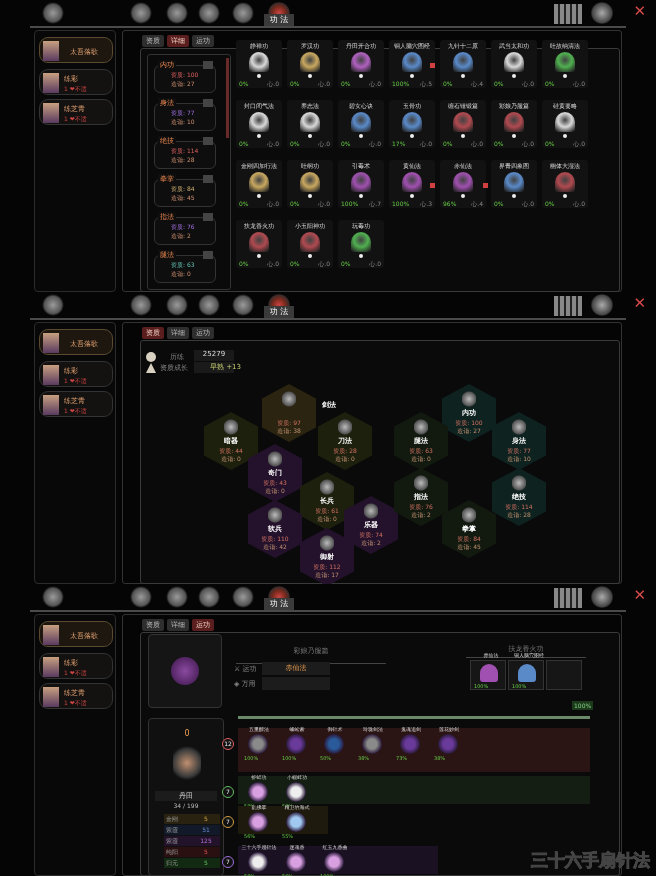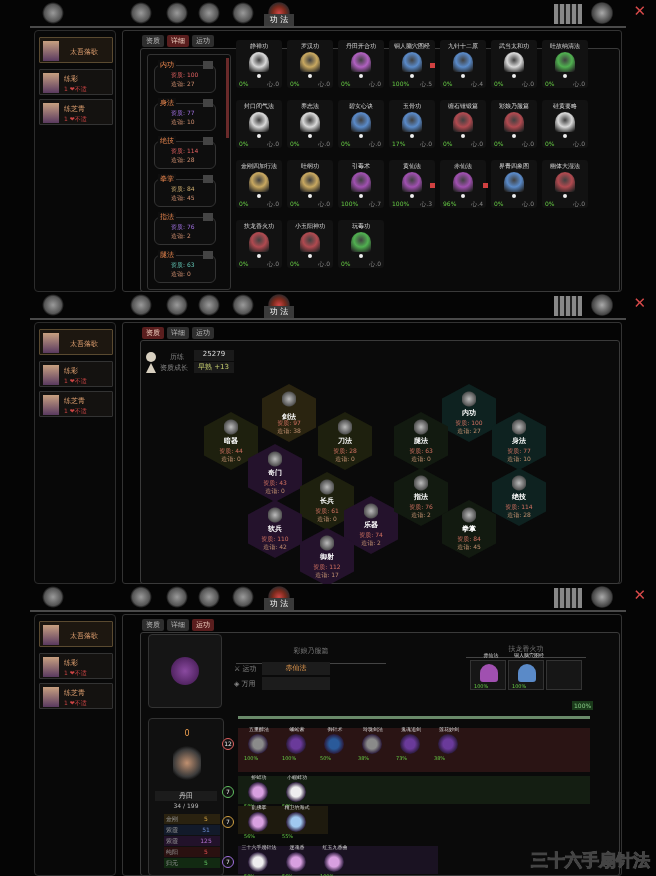--- a/index.html
+++ b/index.html
@@ -7,21 +7,21 @@
 .panel{position:absolute;left:0;width:656px;height:292px;background:#050505;overflow:hidden}
 .topbar{position:absolute;left:0;top:0;width:656px;height:26px}
 .topicon{position:absolute;top:2px;width:22px;height:22px;border-radius:4px;background:radial-gradient(circle,#9a9a9a 0%,#555 55%,#0000 70%)}
 .topicon.active{background:radial-gradient(circle,#c44 0%,#7a2a1c 40%,#3a2a2a 65%,#0000 72%)}
 .gongfa-tab{position:absolute;left:264px;top:14px;width:30px;height:12px;background:#3a3a3a;color:#fff;font-size:8px;text-align:center;line-height:12px}
 .close{position:absolute;right:10px;top:2px;color:#d84a4a;font-size:15px;font-weight:bold}
 .books{position:absolute;left:554px;top:4px;width:28px;height:20px;background:repeating-linear-gradient(90deg,#888 0 4px,#222 4px 6px)}
 .dragon{position:absolute;left:590px;top:2px;width:24px;height:22px;border-radius:50%;background:radial-gradient(circle,#aaa,#444 60%,#0000 70%)}
 .hline{position:absolute;left:30px;right:30px;top:26px;height:2px;background:#4a4a4a}
 .charcol{position:absolute;left:34px;top:30px;width:82px;height:262px;border:1px solid #2c2c2c;border-radius:4px;background:#080808}
-.char{position:absolute;left:4px;width:74px;height:26px;border:1px solid #333;border-radius:1px;background:#141210}
+.char{position:absolute;left:4px;width:74px;height:26px;border:1px solid #333;border-radius:9px;background:#141210}
 .char .av{position:absolute;left:3px;top:3px;width:16px;height:20px;background:linear-gradient(#c8a080,#5a3a60)}
 .char .nm{position:absolute;left:24px;top:4px;font-size:7px;color:#e0a070}
 .char.main{border-color:#5a4a30;background:#1d1710}
 .char.main .nm{top:9px;left:30px}
 .char .sub{position:absolute;left:24px;top:15px;font-size:6px;color:#c44}
 .mainbox{position:absolute;left:122px;top:30px;width:500px;height:262px;border:1px solid #333;border-radius:3px}
 .subtabs{position:absolute;left:142px;top:35px;height:12px;display:flex;gap:3px}
 .subtab{height:12px;padding:0 4px;background:#2e2e2e;color:#bbb;font-size:7px;line-height:12px;border-radius:2px}
 .subtab.on{background:#5a1e1e;color:#f0d0c0}
 .inner{position:absolute;left:140px;top:48px;width:480px;height:244px;border:1px solid #3a3a3a;border-radius:3px;background:#0a0a0a}
@@ -348,27 +348,27 @@
     <div class="subtab">运功</div>
   </div>
   <div class="inner"></div>
 </div>
 <div class="stats">
   <div style="position:absolute;left:0;top:0;width:10px;height:10px;border-radius:50%;background:#d8d0c0"></div>
   <div style="position:absolute;left:0;top:11px;width:10px;height:10px;background:#d8d0c0;clip-path:polygon(50% 0,100% 100%,0 100%)"></div>
   <span style="position:absolute;left:24px;top:0;color:#888;white-space:nowrap">历练</span>
   <span style="position:absolute;left:14px;top:11px;color:#888;white-space:nowrap">资质成长</span>
   <span style="position:absolute;left:48px;top:-2px;width:40px;height:11px;background:#1a1a1a;text-align:center;color:#ddd">25279</span>
-  <span style="position:absolute;left:48px;top:10px;width:40px;height:11px;background:#1a1a1a;color:#c8d070;padding-left:4px;white-space:nowrap">早熟 +13</span>
+  <span style="position:absolute;left:48px;top:10px;width:40px;height:11px;background:#1a1a1a;color:#c8d070;padding-left:16px;white-space:nowrap">早熟 +13</span>
 </div>
 <div id="hexes">
     <div style="position: absolute; left: 262px; top: 384px; width: 54px; height: 58px;">
       <div class="hex" style="background: rgb(42, 36, 16); left: 0px; top: 0px;"></div>
       <div style="position: absolute; left: 20px; top: 6px; width: 14px; height: 18px; background: radial-gradient(circle, rgb(187, 187, 187), rgb(85, 85, 85) 60%, transparent 70%);"></div>
-      <div class="hexlabel" style="top: 28px;">剑法</div>
+      <div class="hexlabel" style="top: 16px; margin-left: 40px;">剑法</div>
       <div class="hexv" style="top: 35px; color: rgb(208, 112, 96);">资质: 97</div>
       <div class="hexv" style="top: 43px; color: rgb(192, 144, 112);">造诣: 38</div>
     </div>
     <div style="position: absolute; left: 204px; top: 412px; width: 54px; height: 58px;">
       <div class="hex" style="background: rgb(30, 32, 14); left: 0px; top: 0px;"></div>
       <div style="position: absolute; left: 20px; top: 6px; width: 14px; height: 18px; background: radial-gradient(circle, rgb(187, 187, 187), rgb(85, 85, 85) 60%, transparent 70%);"></div>
       <div class="hexlabel" style="top: 24px;">暗器</div>
       <div class="hexv" style="top: 35px; color: rgb(208, 112, 96);">资质: 44</div>
       <div class="hexv" style="top: 43px; color: rgb(192, 144, 112);">造诣: 0</div>
     </div>

